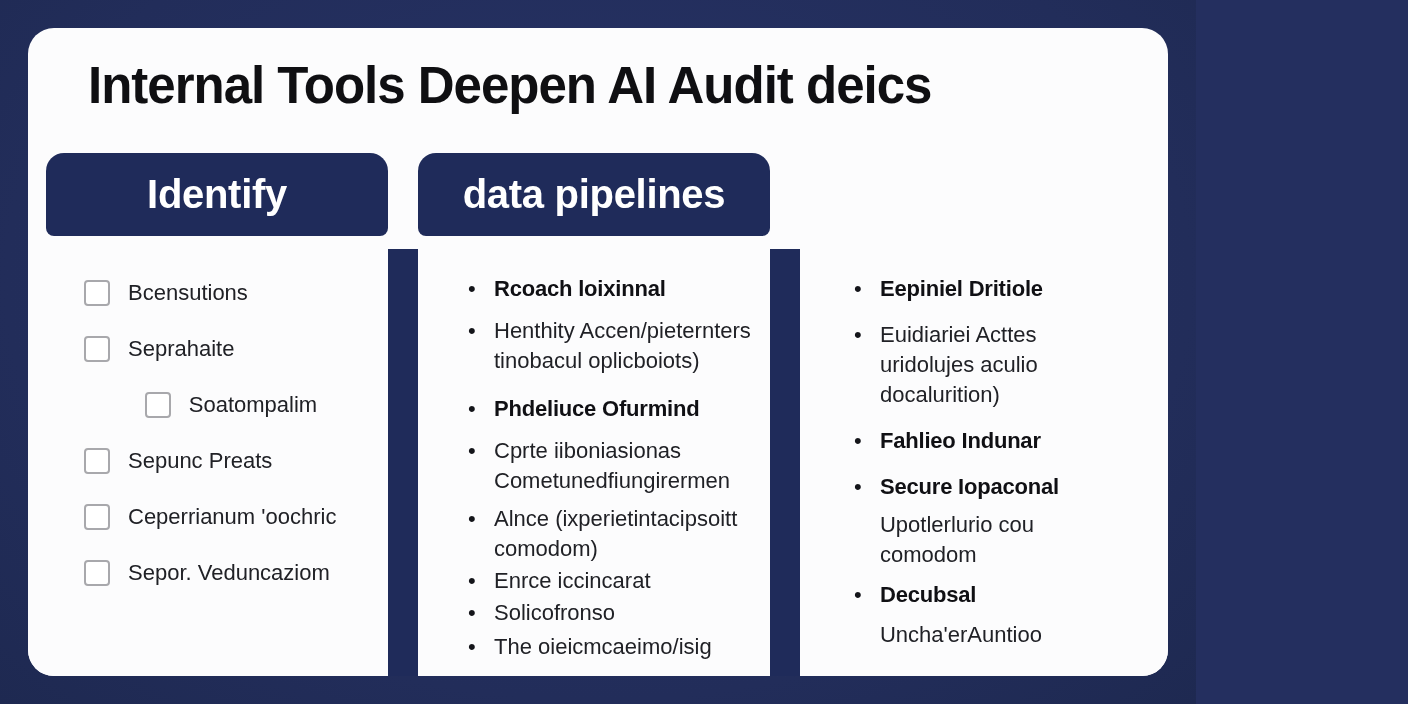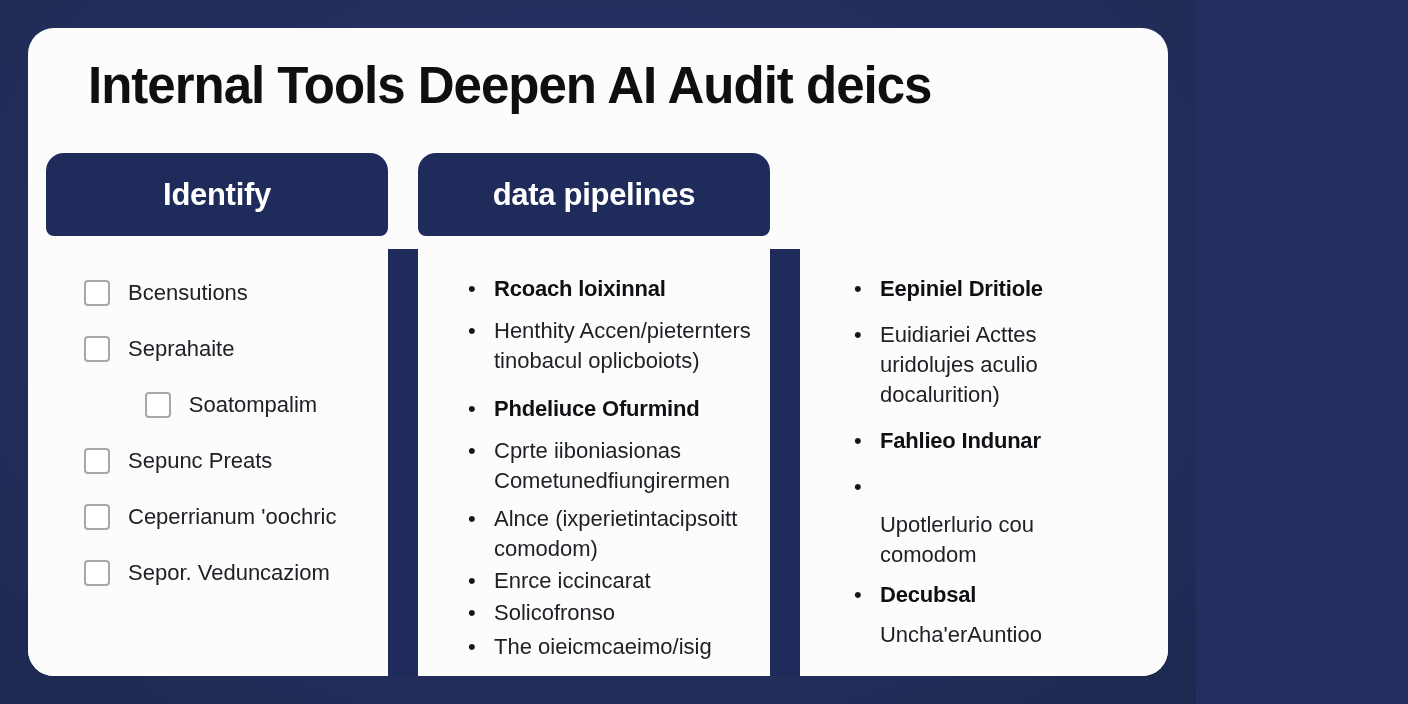--- a/index.html
+++ b/index.html
@@ -45,21 +45,21 @@
     flex: none;
   }
   .col-header {
     grid-row: 1;
     background: #1f2b5a;
     border-radius: 18px 18px 8px 8px;
     color: #ffffff;
     display: flex;
     align-items: center;
     justify-content: center;
-    font-size: 31px;
+    font-size: 40px;
     font-weight: bold;
     letter-spacing: -0.3px;
   }
   .h0 { grid-column: 2; }
   .h1 { grid-column: 4; }
   .h2 { grid-column: 6; }
   .content-grid {
     flex: 1;
     min-height: 0;
   }
@@ -207,20 +207,21 @@
           <div class="bullet-item" style="margin-bottom: 16px;">
             <span class="bullet">•</span>
             <span class="b-text">Euidiariei Acttes uridolujes aculio docalurition)</span>
           </div>
           <div class="bullet-item" style="margin-bottom: 16px;">
             <span class="bullet">•</span>
             <span class="b-text bold">Fahlieo Indunar</span>
           </div>
           <div class="bullet-item" style="margin-bottom: 8px;">
             <span class="bullet">•</span>
+            <span class="b-text bold">Secure Iopaconal</span>
           </div>
           <div class="bullet-item" style="margin-bottom: 10px;">
             <span class="bullet hidden">•</span>
             <span class="b-text">Upotlerlurio cou comodom</span>
           </div>
           <div class="bullet-item" style="margin-bottom: 10px;">
             <span class="bullet">•</span>
             <span class="b-text bold">Decubsal</span>
           </div>
           <div class="bullet-item" style="margin-bottom: 0px;">

